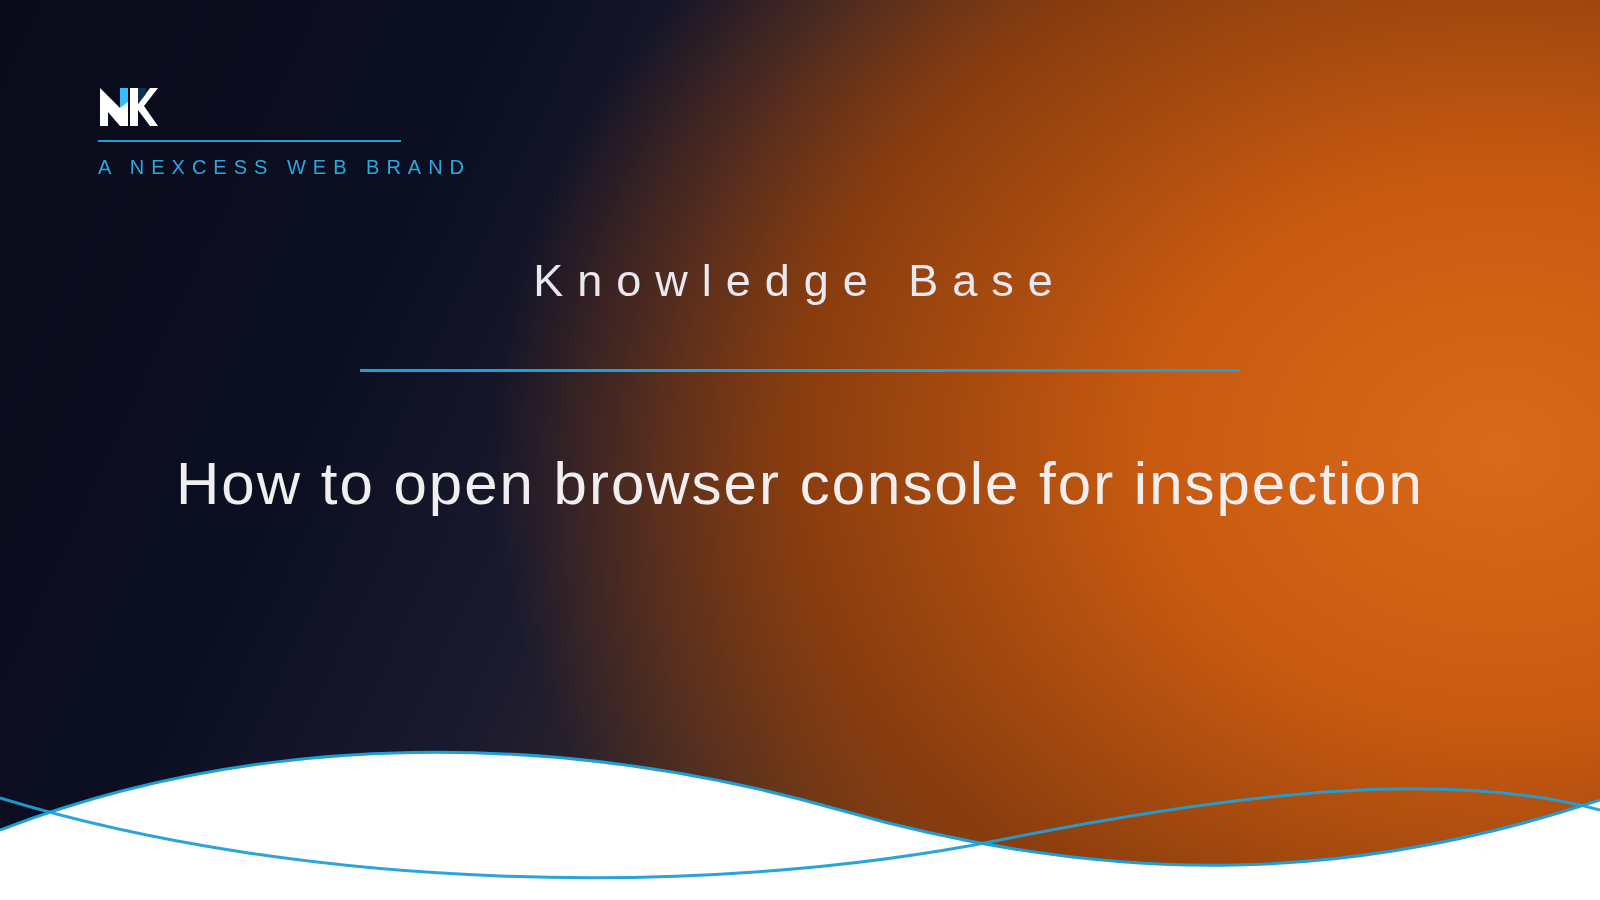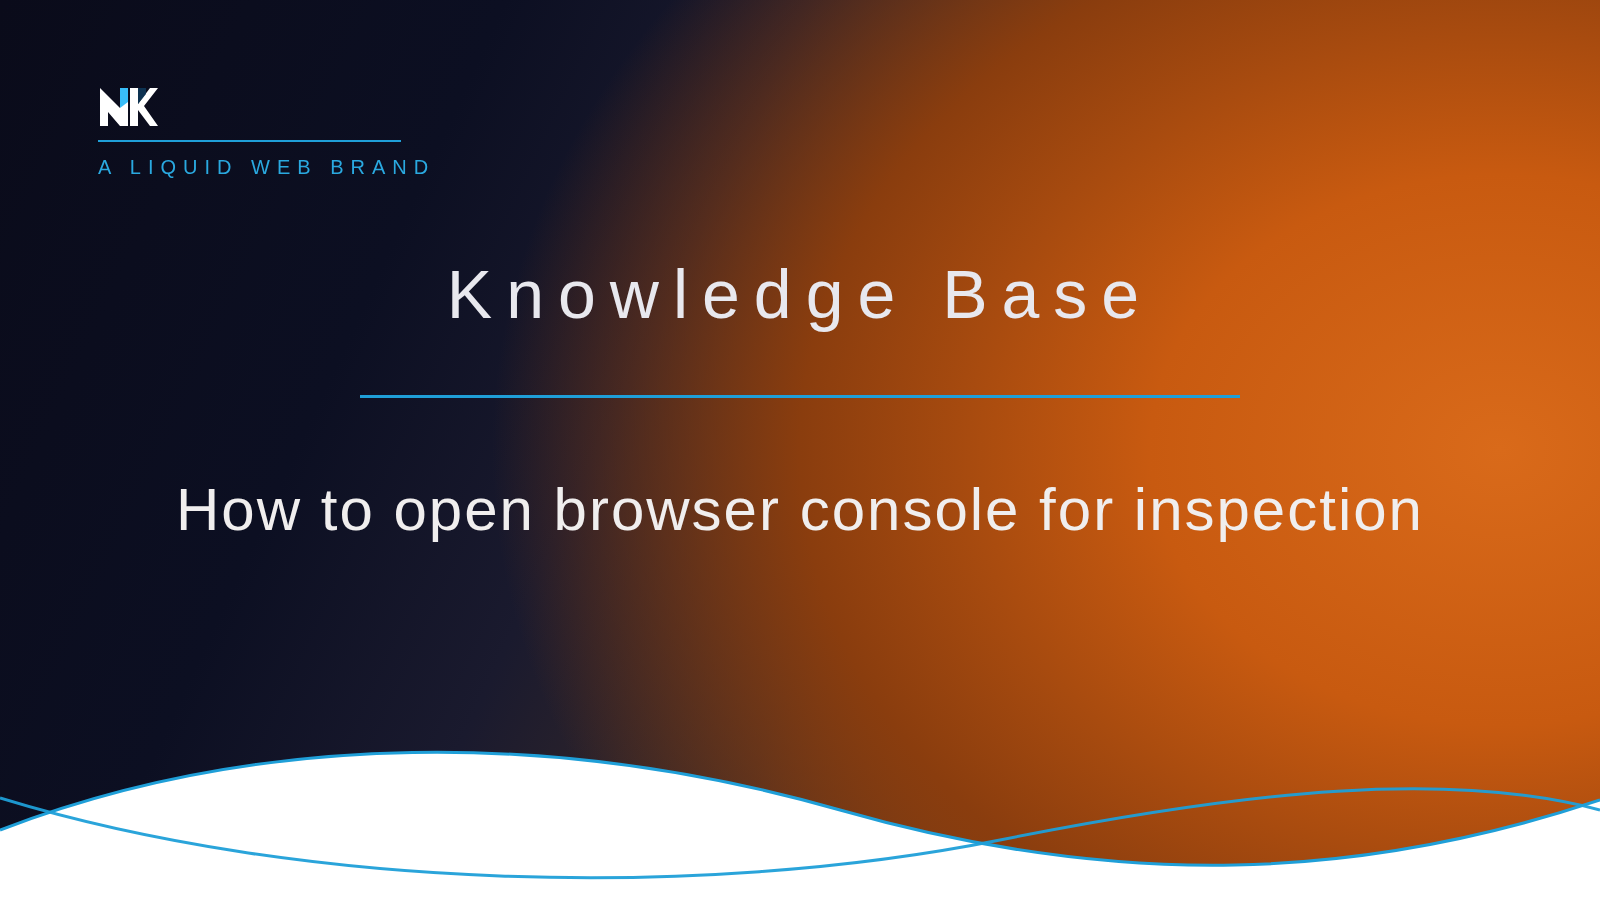--- a/index.html
+++ b/index.html
@@ -52,21 +52,21 @@
   color: #2aa9e0;
   font-weight: 500;
 }
 .content {
   position: absolute;
   top: 255px;
   left: 0; right: 0;
   text-align: center;
 }
 .kb {
-  font-size: 68px;
+  font-size: 45px;
   font-weight: 300;
   letter-spacing: 14px;
   color: #e8e8ee;
 }
 .divider {
   margin: 62px auto 0;
   width: 880px;
   height: 3px;
   background: #1f9fd8;
 }
@@ -98,21 +98,21 @@
       <span class="logo-mark">
         <svg width="60" height="44" viewBox="0 0 60 44">
           <path d="M2 42 L2 4 L22 24 L22 4 L30 4 L30 42 L22 42 L10 28 L10 42 Z" fill="#ffffff"></path>
           <path d="M32 4 L40 4 L40 20 L52 4 L60 4 L46 22 L60 42 L52 42 L40 26 L40 42 L32 42 Z" fill="#ffffff"></path>
           <path d="M22 4 L30 4 L30 18 L22 24 Z" fill="#38bdf8"></path>
           <path d="M40 20 L48 10 L48 4 L40 4 Z" fill="#0e3a5a" opacity="0.85"></path>
         </svg>
       </span>
     </div>
     <div class="logo-rule"></div>
-    <div class="tagline">A  LIQUID  WEB  BRAND</div>
+    <div class="tagline">A  NEXCESS  WEB  BRAND</div>
   </div>
 
   <div class="content">
     <div class="kb">Knowledge Base</div>
     <div class="divider"></div>
     <div class="article-title">How to open browser console for inspection</div>
   </div>
 
   <div class="wave">
     <svg width="1600" height="200" viewBox="0 0 1600 200" preserveAspectRatio="none">

